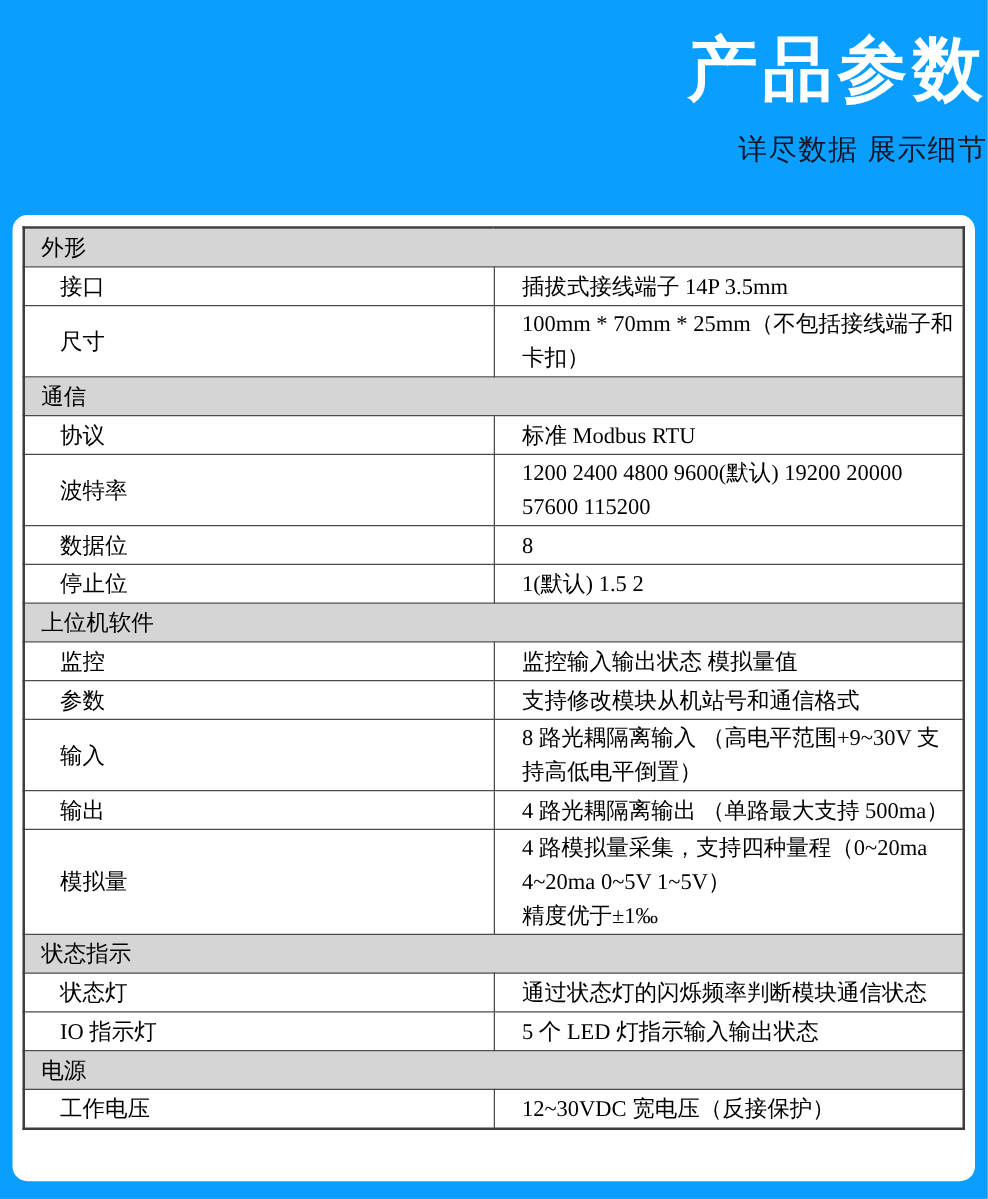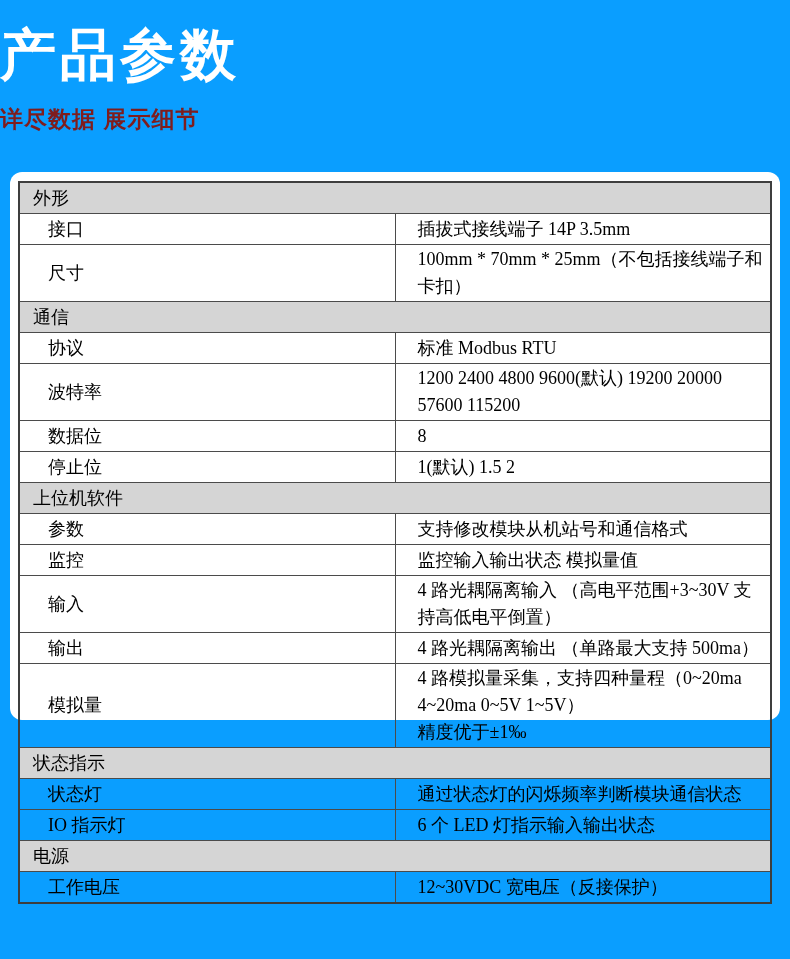--- a/index.html
+++ b/index.html
@@ -14,46 +14,46 @@
     overflow: hidden;
   }
   .page {
     position: relative;
     width: 790px;
     height: 959px;
     background: #0a9eff;
   }
   .hero {
     height: 172px;
-    text-align: left;
+    text-align: right;
   }
   .hero-title {
     margin: 0;
     padding-top: 24px;
     font-size: 56px;
     line-height: 62px;
     font-weight: 900;
     letter-spacing: 4px;
     color: #ffffff;
     font-family: "Liberation Sans", sans-serif;
   }
   .hero-subtitle {
     margin: 0;
     margin-top: 18px;
     font-size: 23px;
-    font-weight: bold;
+    font-weight: normal;
     letter-spacing: 1px;
-    color: #7f1d1d;
+    color: #0f172a;
   }
   .panel {
     position: absolute;
     left: 10px;
     top: 172px;
     width: 770px;
-    height: 548px;
+    height: 773px;
     background: #ffffff;
     border-radius: 12px;
     box-sizing: border-box;
     padding: 9px 8px;
   }
   table.spec {
     width: 100%;
     border-collapse: collapse;
     table-layout: fixed;
     font-family: "Liberation Serif", "DejaVu Serif", serif;
@@ -124,52 +124,52 @@
         </tr>
         <tr>
           <td class="k">停止位</td>
           <td class="v">1(默认) 1.5 2</td>
         </tr>
 
         <tr class="sec">
           <td colspan="2">上位机软件</td>
         </tr>
         <tr>
+          <td class="k">监控</td>
+          <td class="v">监控输入输出状态 模拟量值</td>
+        </tr>
+        <tr>
           <td class="k">参数</td>
           <td class="v">支持修改模块从机站号和通信格式</td>
-        </tr>
-        <tr>
-          <td class="k">监控</td>
-          <td class="v">监控输入输出状态 模拟量值</td>
         </tr>
 
         <tr>
           <td class="k">输入</td>
-          <td class="v">4 路光耦隔离输入 （高电平范围+3~30V 支持高低电平倒置）</td>
+          <td class="v">8 路光耦隔离输入 （高电平范围+9~30V 支持高低电平倒置）</td>
         </tr>
         <tr>
           <td class="k">输出</td>
           <td class="v">4 路光耦隔离输出 （单路最大支持 500ma）</td>
         </tr>
         <tr>
           <td class="k">模拟量</td>
           <td class="v">4 路模拟量采集，支持四种量程（0~20ma 4~20ma 0~5V 1~5V）
 精度优于±1‰</td>
         </tr>
 
         <tr class="sec">
           <td colspan="2">状态指示</td>
         </tr>
         <tr>
           <td class="k">状态灯</td>
           <td class="v">通过状态灯的闪烁频率判断模块通信状态</td>
         </tr>
         <tr>
           <td class="k">IO 指示灯</td>
-          <td class="v">6 个 LED 灯指示输入输出状态</td>
+          <td class="v">5 个 LED 灯指示输入输出状态</td>
         </tr>
 
         <tr class="sec">
           <td colspan="2">电源</td>
         </tr>
         <tr>
           <td class="k">工作电压</td>
           <td class="v">12~30VDC 宽电压（反接保护）</td>
         </tr>
 

